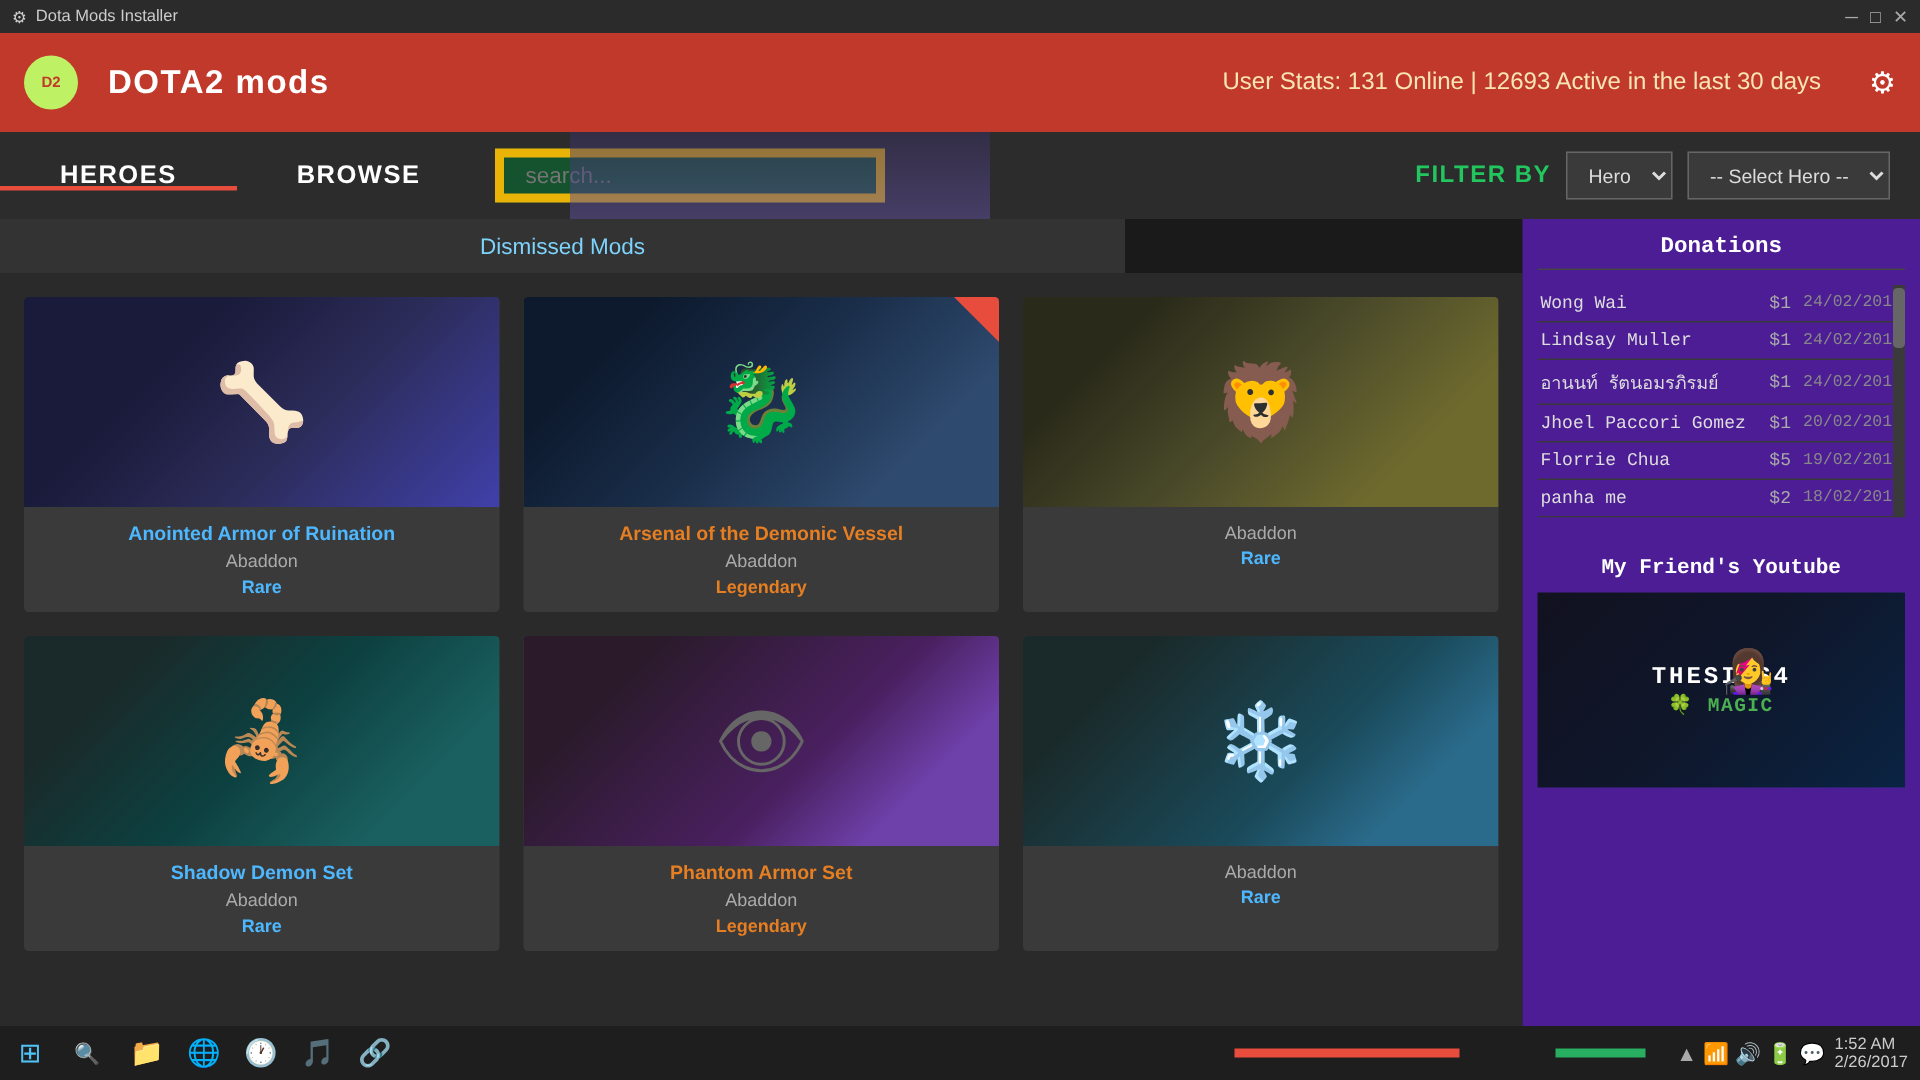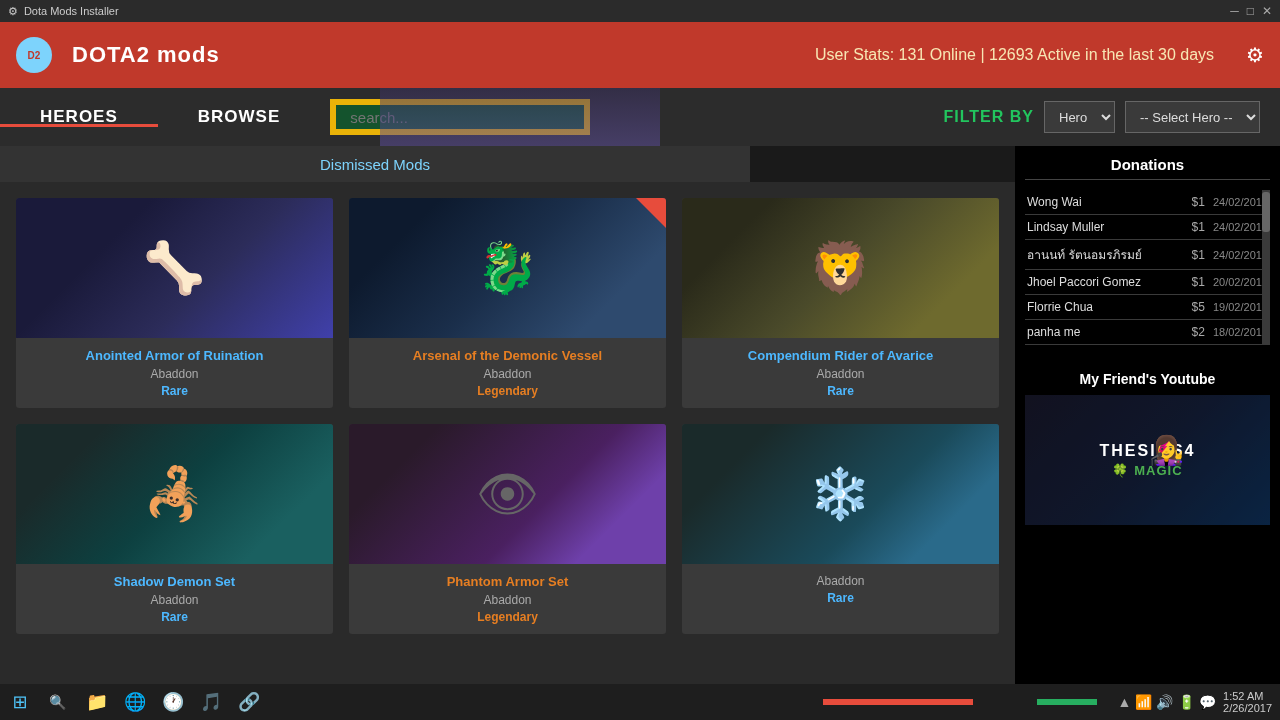--- a/index.html
+++ b/index.html
@@ -22,21 +22,21 @@
 
     
     .header {
       background: #c0392b;
       height: 66px;
       display: flex;
       align-items: center;
       padding: 0 16px;
       gap: 20px;
     }
-    .logo { width: 36px; height: 36px; background: #7dd3fc; border-radius: 50%; display: flex; align-items: center; justify-content: center; font-weight: bold; color: #c0392b; font-size: 10px; }
+    .logo { width: 36px; height: 36px; background: #bef264; border-radius: 50%; display: flex; align-items: center; justify-content: center; font-weight: bold; color: #c0392b; font-size: 10px; }
     .app-title { color: #fff; font-size: 22px; font-weight: bold; letter-spacing: 1px; flex: 0 0 auto; }
     .header-spacer { flex: 1; }
     .user-stats { color: #fef9c3; font-size: 16px; opacity: 0.9; }
     .settings-icon { color: #fff; font-size: 20px; cursor: pointer; margin-left: 12px; }
 
     
     .nav-bar {
       background: #2c2c2c;
       height: 58px;
       display: flex;
@@ -158,23 +158,24 @@
     }
     .mod-name { font-size: 13px; font-weight: bold; margin-bottom: 4px; }
     .mod-hero { color: #aaa; font-size: 12px; margin-bottom: 3px; }
     .mod-rarity { font-size: 12px; font-weight: bold; }
     .rarity-rare { color: #4db8ff; }
     .rarity-legendary { color: #e67e22; }
 
     
     .sidebar {
       width: 265px;
-      background: #000000;
+      background: #4c1d95;
       display: flex;
       flex-direction: column;
+      font-family: Liberation Mono, monospace;
     }
     .sidebar-donations {
       padding: 10px;
     }
     .sidebar-title {
       color: #fff;
       font-size: 15px;
       font-weight: bold;
       text-align: center;
       margin-bottom: 10px;
@@ -440,21 +441,20 @@
         <div class="mod-hero">Abaddon</div>
         <div class="mod-rarity rarity-legendary">Legendary</div>
       </div>
     </div>
           <div class="mod-card">
       <div class="mod-image-placeholder mod-bg-3" style="position: relative;">
 
         <span style="font-size: 50px; z-index:1; position:relative;">🦁</span>
       </div>
       <div class="mod-info">
-        <div class="mod-name" style="color: #4db8ff">Compendium Rider of Avarice</div>
         <div class="mod-hero">Abaddon</div>
         <div class="mod-rarity rarity-rare">Rare</div>
       </div>
     </div>
           <div class="mod-card">
       <div class="mod-image-placeholder mod-bg-4" style="position: relative;">
 
         <span style="font-size: 50px; z-index:1; position:relative;">🦂</span>
       </div>
       <div class="mod-info">

